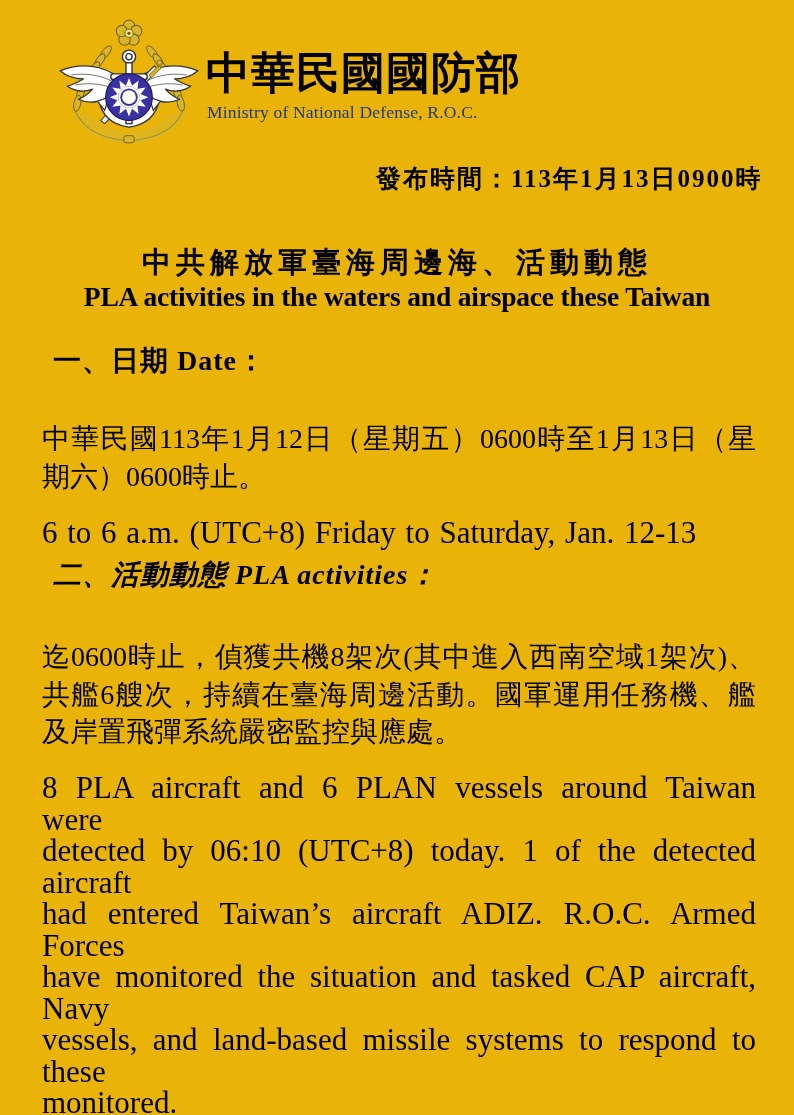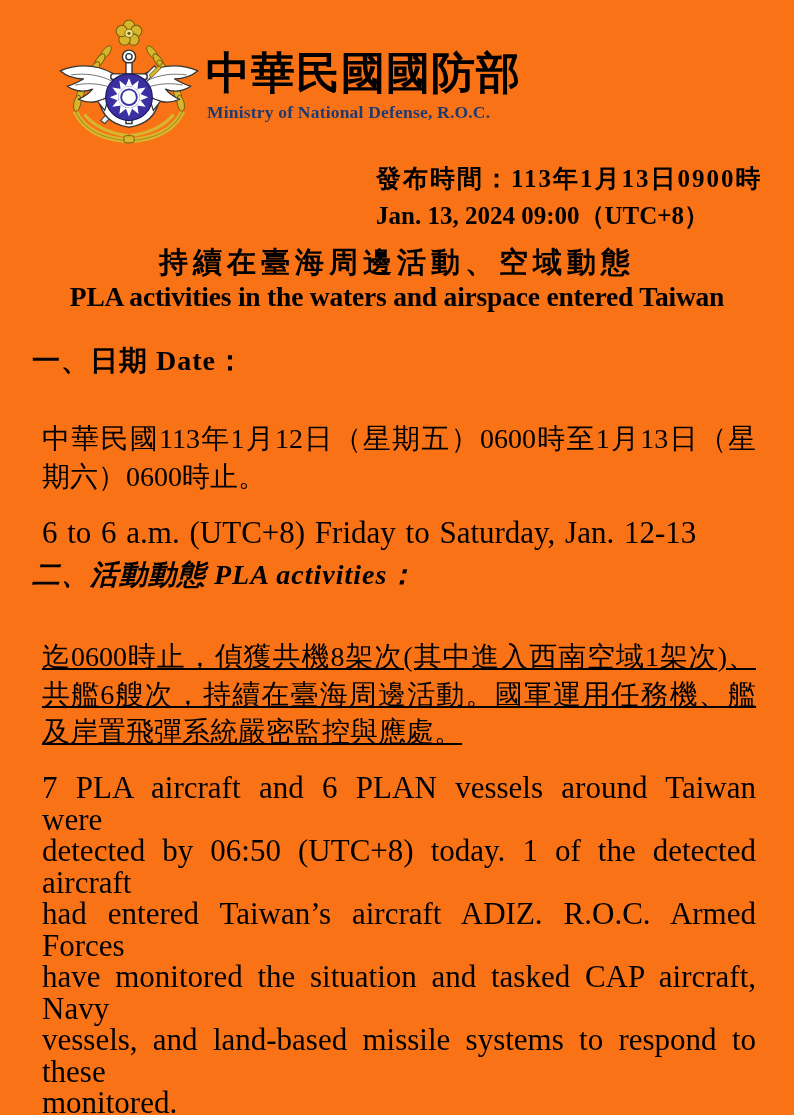--- a/index.html
+++ b/index.html
@@ -1,57 +1,57 @@
 <!DOCTYPE html>
 <html><head>
 <meta charset="utf-8">
 <style>
   html,body{margin:0;padding:0;background:#ffffff;}
   .page{
     position:relative;
     width:794px;height:1115px;
-    background:#f97316;color:#000;
+    background:#eab308;color:#000;
     font-family:"Liberation Serif","DejaVu Serif",serif;
     overflow:hidden;
   }
   .abs{position:absolute;}
 
   
   .emblem{left:53px;top:12px;width:152px;height:138px;}
   .org-zh{
     left:206px;top:52px;
     font-size:44px;font-weight:600;letter-spacing:1px;
     white-space:nowrap;line-height:1;
   }
   .org-en{
     left:207px;top:102px;
-    font-size:17.5px;font-weight:bold;letter-spacing:0.2px;
+    font-size:17.5px;font-weight:normal;letter-spacing:0.2px;
     color:#1f3a70;white-space:nowrap;
   }
 
   
   .release{left:376px;top:160px;font-size:25px;line-height:37px;font-weight:bold;}
   .release-zh{letter-spacing:2px;}
 
   
   .doc-title{left:0;width:794px;top:244px;text-align:center;}
   .title-zh{font-size:29px;font-weight:600;letter-spacing:5px;line-height:37px;}
   .title-en{font-size:27.5px;font-weight:bold;letter-spacing:-0.2px;line-height:32px;}
 
   
-  .sec-h{left:32px;width:714px;font-size:28px;font-weight:bold;letter-spacing:1px;margin:0;}
+  .sec-h{left:53px;width:714px;font-size:28px;font-weight:bold;letter-spacing:1px;margin:0;}
   .sec1-h{top:342px;}
   .sec2-h{top:556px;font-style:italic;}
 
   .para{left:42px;width:714px;margin-top:20px;}
   .p-zh{font-size:28px;line-height:37.5px;}
   .p-en{font-size:31px;line-height:31.5px;word-spacing:2px;}
   .p1zh{top:400px;}
   .p1en{top:497px;}
-  .p2zh{top:618px;text-decoration:underline;}
+  .p2zh{top:618px;}
   .p2en{top:752px;}
   .jline{text-align:justify;text-align-last:justify;}
   .jlast{text-align:justify;text-align-last:left;}
 </style>
 </head>
 <body>
 
 <div class="page">
 
   <div class="abs emblem">
@@ -135,26 +135,25 @@
         <circle r="6.8" fill="#ffffff"></circle>
       </g>
     </svg>
   </div>
 
   <div class="abs org-zh">中華民國國防部</div>
   <div class="abs org-en">Ministry of National Defense, R.O.C.</div>
 
   <div class="abs release">
     <div class="release-zh">發布時間：113年1月13日0900時</div>
-    <div class="release-en">Jan. 13, 2024 09:00（UTC+8）</div>
   </div>
 
   <div class="abs doc-title">
-    <div class="title-zh">持續在臺海周邊活動、空域動態</div>
-    <div class="title-en">PLA activities in the waters and airspace entered Taiwan</div>
+    <div class="title-zh">中共解放軍臺海周邊海、活動動態</div>
+    <div class="title-en">PLA activities in the waters and airspace these Taiwan</div>
   </div>
 
   <h2 class="abs sec-h sec1-h">一、日期 Date：</h2>
 
   <div class="abs para p-zh p1zh">
     <div class="jline">中華民國113年1月12日（星期五）0600時至1月13日（星</div>
     <div class="jlast">期六）0600時止。</div>
   </div>
 
   <div class="abs para p-en p1en">
@@ -163,21 +162,21 @@
 
   <h2 class="abs sec-h sec2-h">二、活動動態 PLA activities：</h2>
 
   <div class="abs para p-zh p2zh">
     <div class="jline">迄0600時止，偵獲共機8架次(其中進入西南空域1架次)、</div>
     <div class="jline">共艦6艘次，持續在臺海周邊活動。國軍運用任務機、艦</div>
     <div class="jlast">及岸置飛彈系統嚴密監控與應處。</div>
   </div>
 
   <div class="abs para p-en p2en">
-    <div class="jline">7 PLA aircraft and 6 PLAN vessels around Taiwan were</div>
-    <div class="jline">detected by 06:50 (UTC+8) today. 1 of the detected aircraft</div>
+    <div class="jline">8 PLA aircraft and 6 PLAN vessels around Taiwan were</div>
+    <div class="jline">detected by 06:10 (UTC+8) today. 1 of the detected aircraft</div>
     <div class="jline">had entered Taiwan’s aircraft ADIZ. R.O.C. Armed Forces</div>
     <div class="jline">have monitored the situation and tasked CAP aircraft, Navy</div>
     <div class="jline">vessels, and land-based missile systems to respond to these</div>
     <div class="jlast">monitored.</div>
   </div>
 
 </div>
 
 </body></html>

